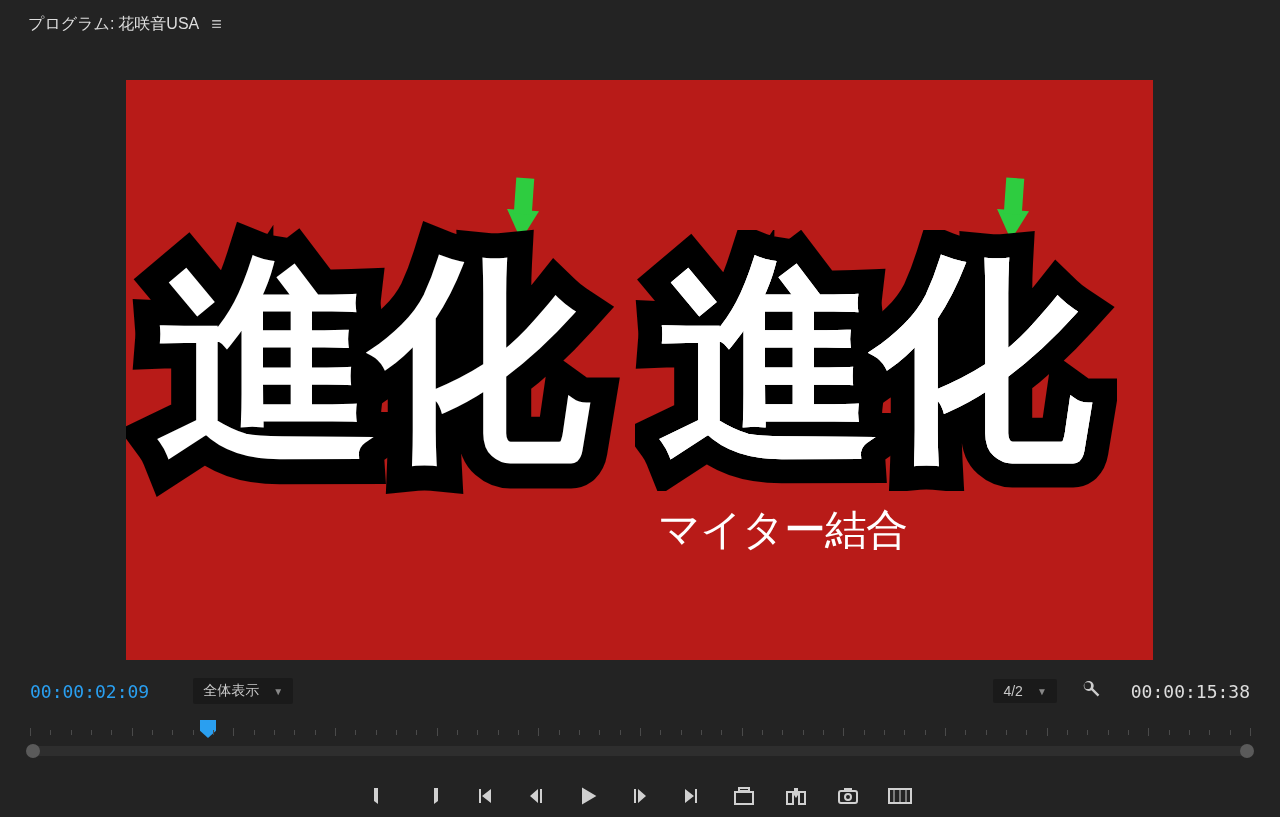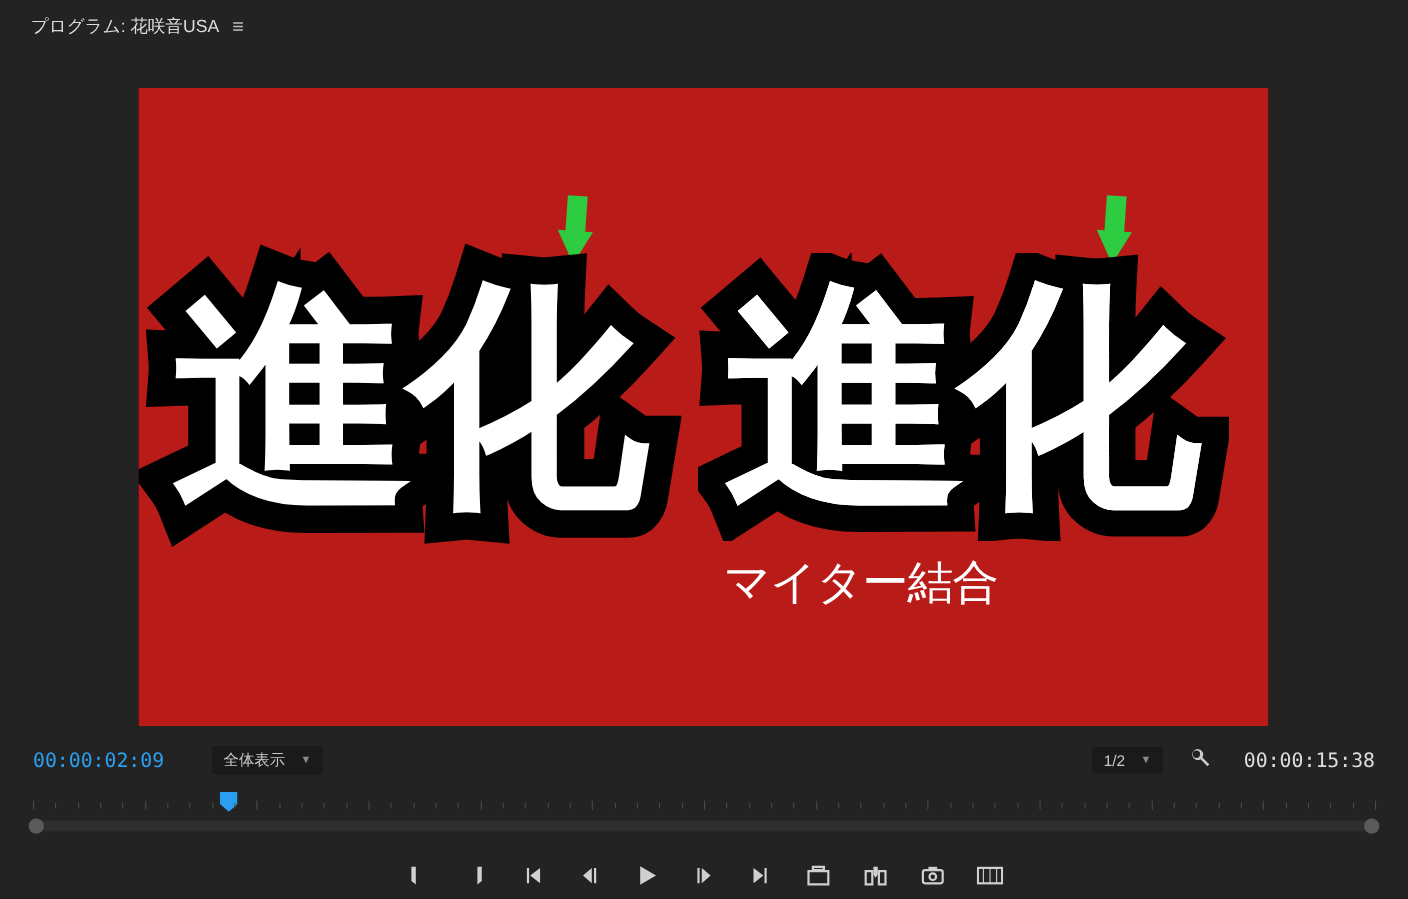--- a/index.html
+++ b/index.html
@@ -187,21 +187,21 @@
     <span class="tc-current">00:00:02:09</span>
 
     <div class="select" style="margin-left:20px;text-align:center;">
       <span>全体表示</span>
       <span class="chev">▼</span>
     </div>
 
     <div class="spacer"></div>
 
     <div class="select">
-      <span>1/2</span>
+      <span>4/2</span>
       <span class="chev">▼</span>
     </div>
 
     <span class="wrench">
       <svg width="20" height="20" viewBox="0 0 24 24">
           <path fill="#ccc" d="M22 19l-7.5-7.5a6 6 0 10-2 2L20 21l2-2zM4 8a4 4 0 118 0 4 4 0 01-8 0z"></path>
         </svg>
     </span>
 
     <span class="tc-total">00:00:15:38</span>

